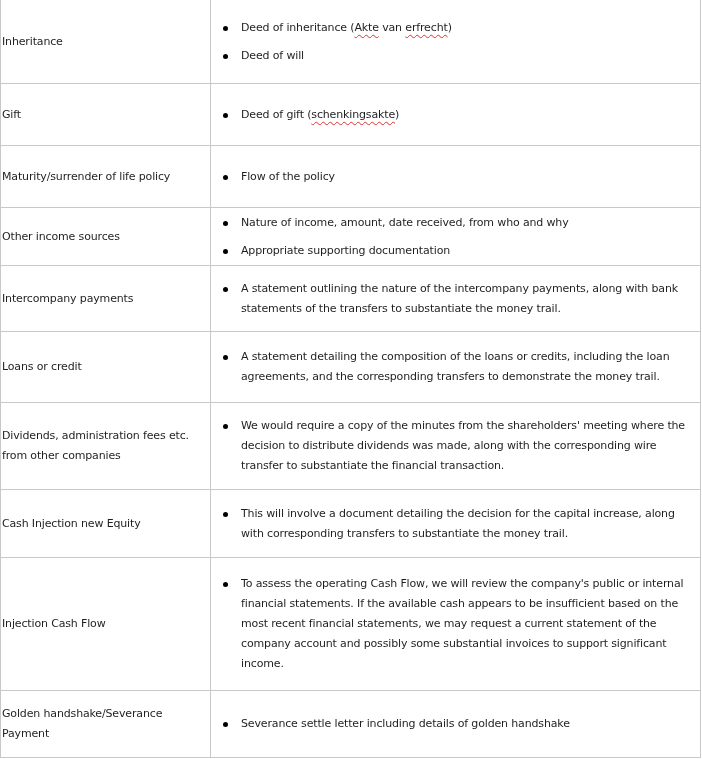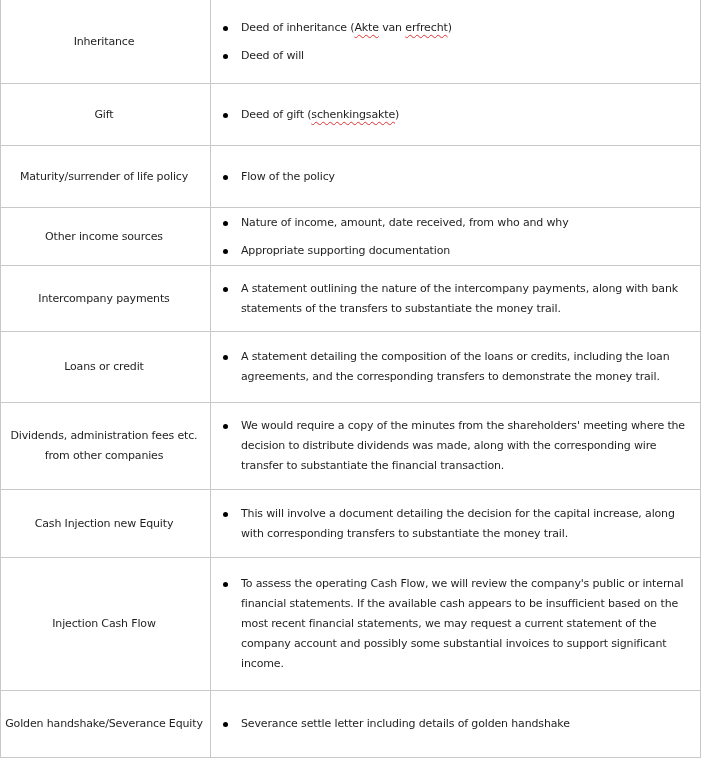--- a/index.html
+++ b/index.html
@@ -1,19 +1,19 @@
 <!DOCTYPE html>
 <html><head>
 <meta charset="utf-8">
 <style>
   html, body { margin:0; padding:0; background:#ffffff; }
   body { width:702px; height:759px; overflow:hidden; font-family:"DejaVu Sans", "Liberation Sans", sans-serif; color:#1f1f1f; }
   table { border-collapse:collapse; position:absolute; left:0; top:-1px; width:701px; table-layout:fixed; }
   td { border:1px solid #c8c8c8; padding:0; vertical-align:middle; font-size:11px; line-height:20px; }
-  td.label { width:204px; padding-left:1px; padding-right:4px; letter-spacing:-0.15px;text-align:center; }
+  td.label { width:204px; padding-left:1px; padding-right:4px; letter-spacing:-0.15px; }
   td.content { padding-left:6px; padding-right:3px; }
   ul { margin:0; padding:0; list-style:none; }
   li { position:relative; padding-left:24px; letter-spacing:-0.15px; }
   li + li { margin-top:8px; }
   .bullet { position:absolute; left:6px; top:8px; width:5px; height:5px; border-radius:50%; background:#000; }
   .sp { text-decoration: underline wavy #e03030; text-decoration-thickness:1px; text-underline-offset:3px; }
 </style>
 </head>
 <body>
 
@@ -87,21 +87,21 @@
     </tr>
     <tr style="height:133px">
       <td class="label">Injection Cash Flow</td>
       <td class="content">
         <ul>
           <li><span class="bullet"></span><span>To assess the operating Cash Flow, we will review the company's public or internal financial statements. If the available cash appears to be insufficient based on the most recent financial statements, we may request a current statement of the company account and possibly some substantial invoices to support significant income.</span></li>
         </ul>
       </td>
     </tr>
     <tr style="height:67px">
-      <td class="label">Golden handshake/Severance Equity</td>
+      <td class="label">Golden handshake/Severance Payment</td>
       <td class="content">
         <ul>
           <li><span class="bullet"></span><span>Severance settle letter including details of golden handshake</span></li>
         </ul>
       </td>
     </tr>
   </tbody>
 </table>
 
 </body></html>

